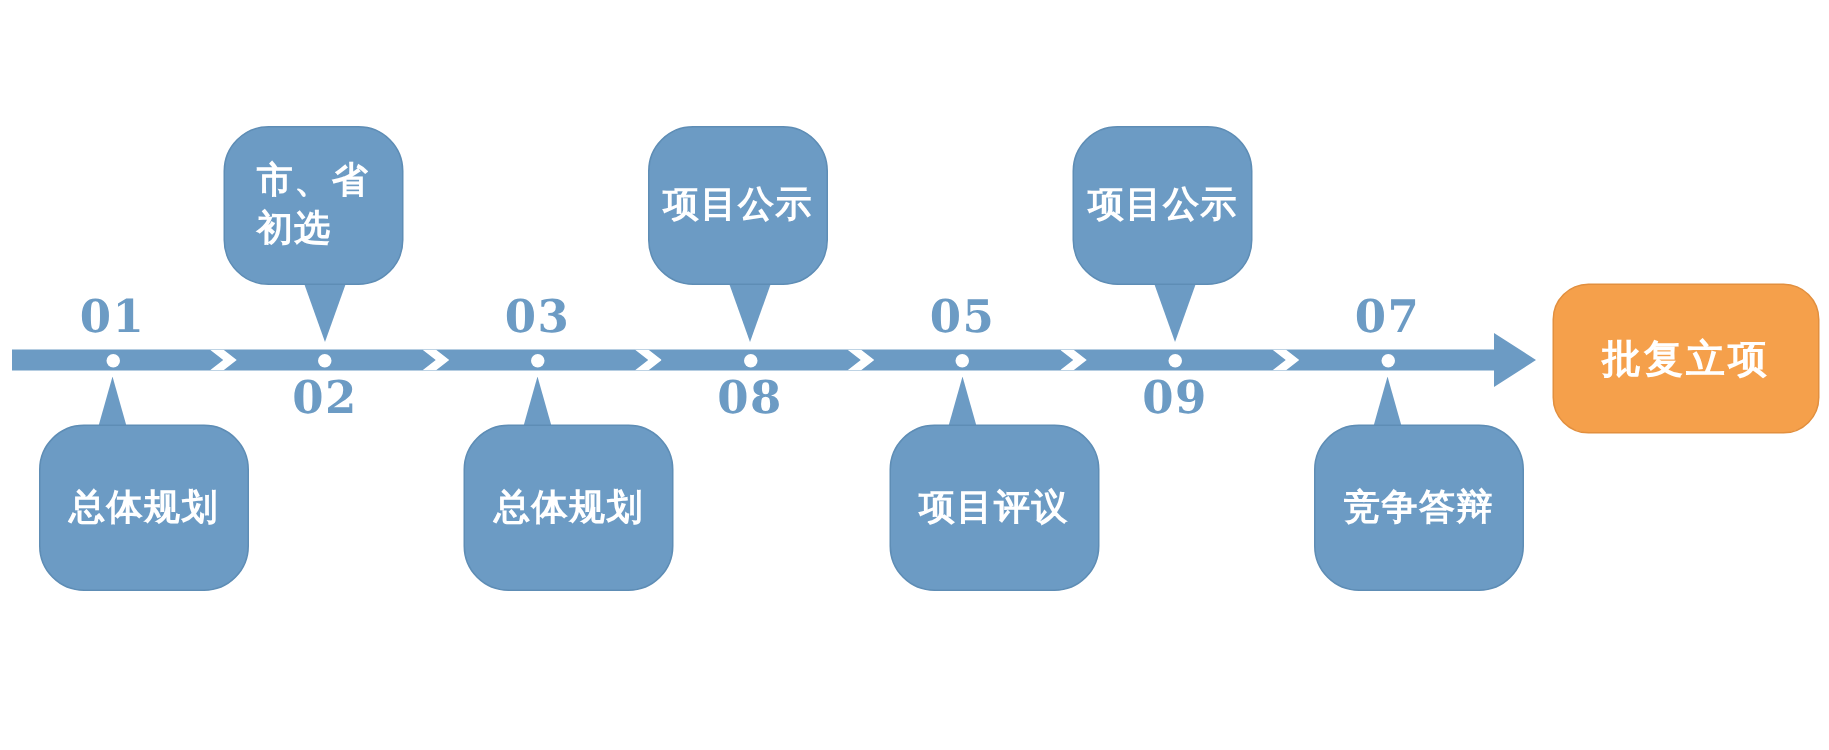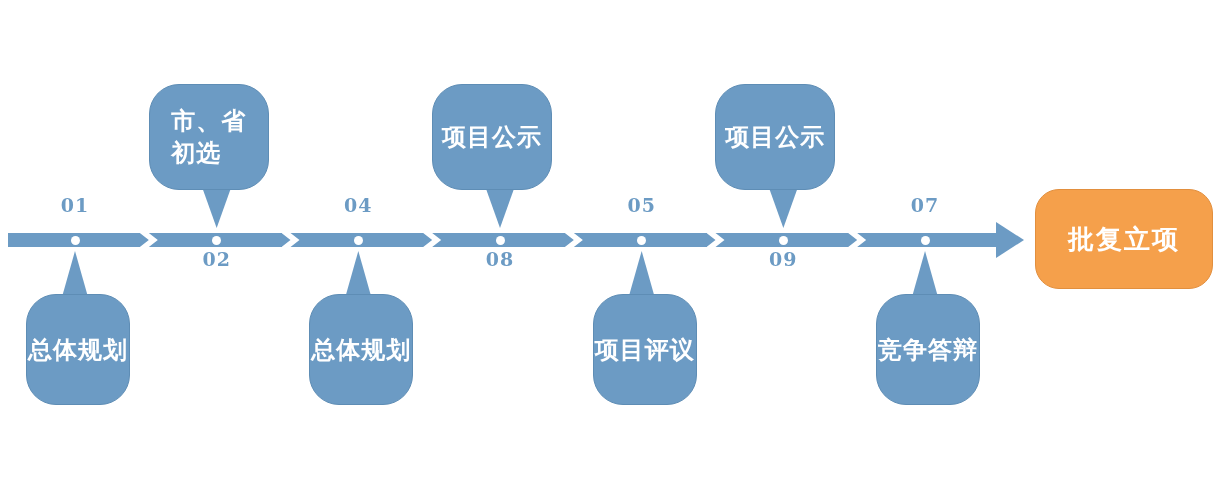--- a/index.html
+++ b/index.html
@@ -38,21 +38,21 @@
   }
 
   
   .step { position: absolute; top: 0; width: 0; }
   .step-number {
     position: absolute;
     width: 100px; left: -50px;
     text-align: center;
     font-family: "DejaVu Serif", serif;
     font-weight: 700;
-    font-size: 19px;
+    font-size: 30px;
     letter-spacing: 1px;
     color: var(--accent);
     z-index: 2;
   }
   .step.below .step-number { top: 194px; }
   .step.above .step-number { top: 248px; }
 
   .dot {
     position: absolute;
     left: -4.5px; top: 235.5px;
@@ -78,21 +78,21 @@
     position: absolute;
     background: var(--accent);
     border: 1px solid var(--accent-border);
     border-radius: 30px;
     display: flex;
     align-items: center;
     justify-content: center;
     box-sizing: border-box;
     z-index: 2;
   }
-  .step.below .bubble { top: 294px; width: 104px; height: 111px; left: -49px; }
+  .step.below .bubble { top: 283px; width: 140px; height: 111px; left: -49px; }
   .step.above .bubble { top: 84px;  width: 120px; height: 106px; left: -68px; }
 
   .bubble-label {
     color: var(--bubble-text);
     font-weight: 700;
     font-size: 24px;
     line-height: 1.32;
     letter-spacing: 1px;
     text-align: left;
   }
@@ -150,21 +150,21 @@
     <div class="dot"></div>
     <div class="tail"></div>
     <div class="bubble">
       <div class="bubble-label">
             <span class="bubble-line">市、省</span>
             <span class="bubble-line">初选</span>
           </div>
     </div>
   </div>
       <div class="step below" style="left: 358.34px;">
-    <div class="step-number">04</div>
+    <div class="step-number">03</div>
     <div class="dot"></div>
     <div class="tail"></div>
     <div class="bubble">
       <div class="bubble-label">
             <span class="bubble-line">总体规划</span>
           </div>
     </div>
   </div>
       <div class="step above" style="left: 500.01px;">
     <div class="step-number">08</div>

